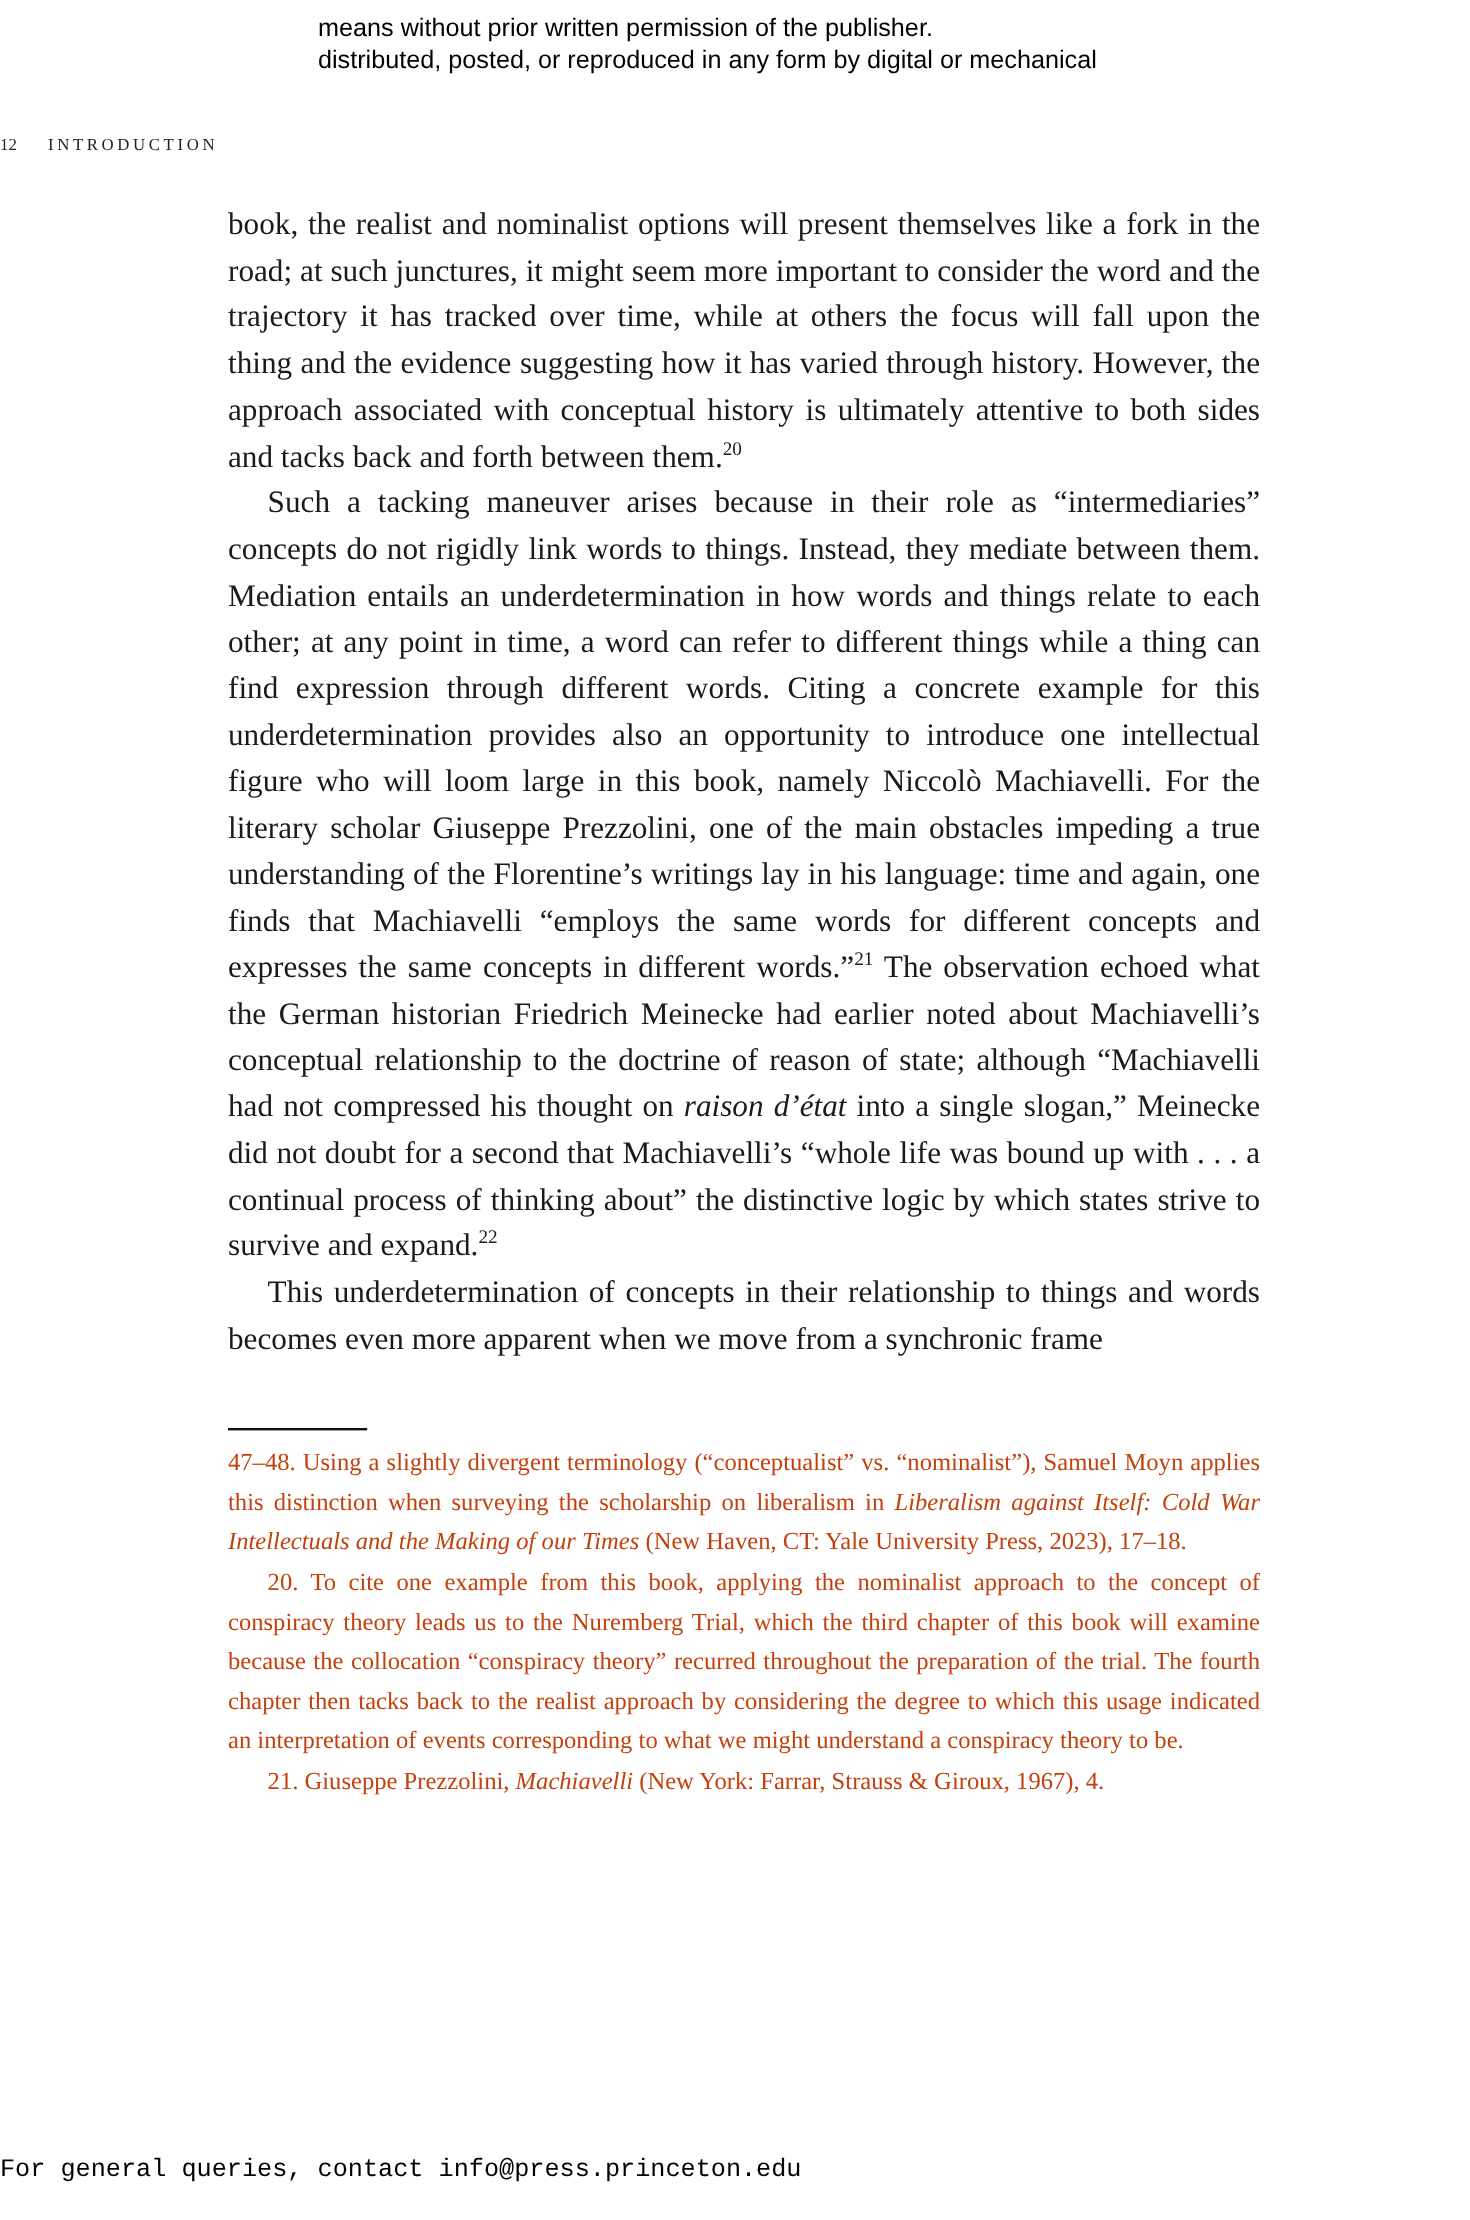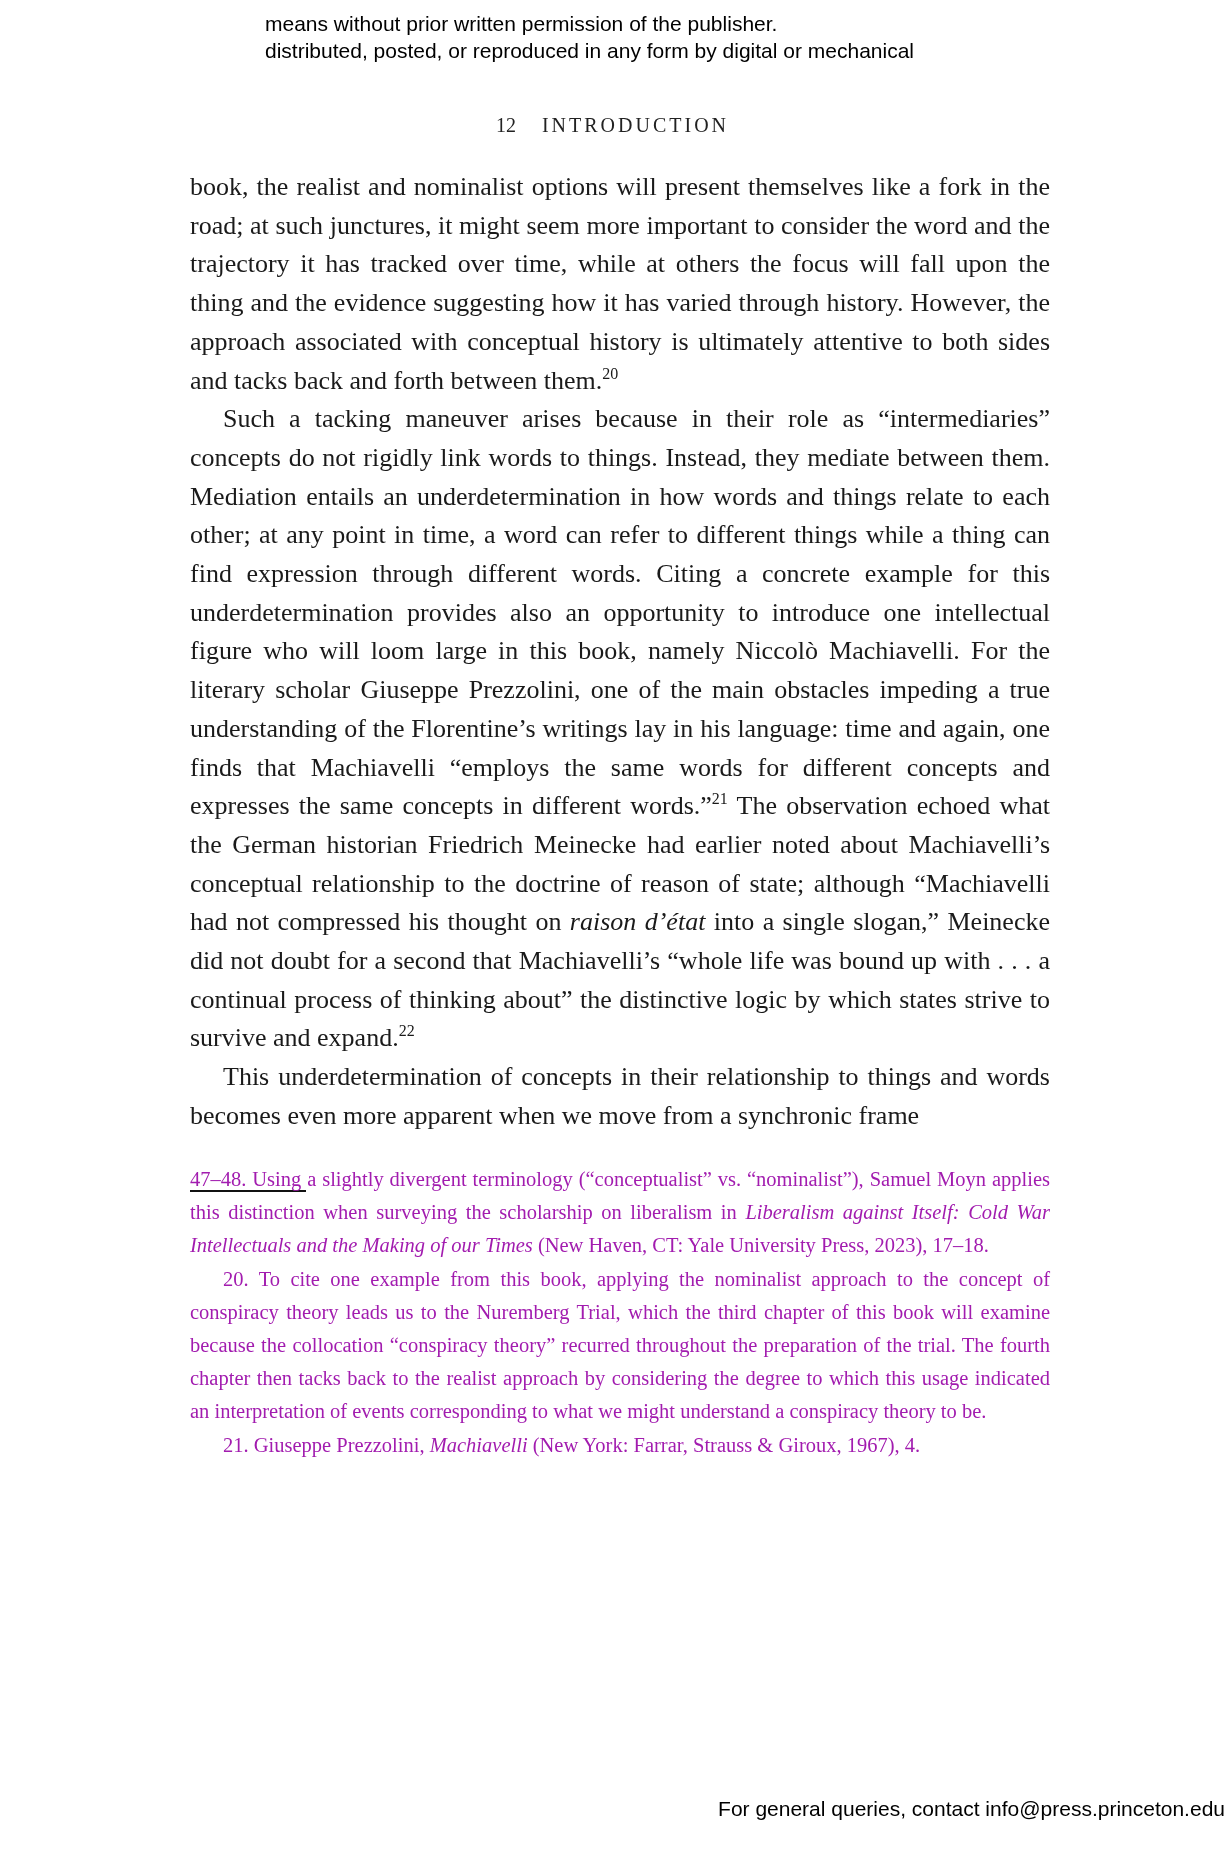--- a/index.html
+++ b/index.html
@@ -2,43 +2,43 @@
 <html><head>
   <meta charset="utf-8">
   <style>
     html, body { margin: 0; padding: 0; background: #ffffff; }
     body { width: 1225px; height: 1850px; position: relative; overflow: hidden; color: #1a1a1a; }
     .copyright {
       position: absolute; left: 265px; top: 10px; width: 760px;
       font-family: "Liberation Sans", sans-serif; font-size: 21px; line-height: 27px; color: #000;
     }
     .running-head {
-      position: absolute; left: 0; width: 1225px; top: 114px; text-align: center;
-      font-family: "Liberation Serif", serif; font-size: 20px; letter-spacing: 3px; color: #222;
+      position: absolute; left: 0; width: 1225px; top: 114px; text-align: left;
+      font-family: "Liberation Serif", serif; font-size: 14px; letter-spacing: 3px; color: #222;
     }
     .running-head .pg { margin-right: 26px; letter-spacing: 0; }
     .main {
       position: absolute; left: 190px; top: 168px; width: 860px;
       font-family: "Liberation Serif", serif; font-size: 26px; line-height: 38.7px;
       text-align: justify; color: #1a1a1a;
     }
     .main p { margin: 0; }
     .main p.indent { text-indent: 33px; }
     sup { font-size: 16px; line-height: 0; vertical-align: 10px; }
     .rule { position: absolute; left: 190px; top: 1190px; width: 116px; height: 2px; background: #111; }
     .notes {
-      position: absolute; left: 190px; top: 1163px; width: 860px;
+      position: absolute; left: 190px; top: 1203px; width: 860px;
       font-family: "Liberation Serif", serif; font-size: 20.5px; line-height: 33.2px;
-      text-align: justify; color: #a21caf;
+      text-align: justify; color: #c2410c;
     }
     .notes p { margin: 0; }
     .notes p.indent { text-indent: 33px; }
     .bottom-notice {
-      position: absolute; left: 0; width: 1225px; top: 1797px; text-align: right;
-      font-family: Liberation Sans, sans-serif; font-size: 21px; color: #000;
+      position: absolute; left: 0; width: 1225px; top: 1797px; text-align: left;
+      font-family: Liberation Mono, monospace; font-size: 21px; color: #000;
     }
   </style>
 </head>
 <body>
 
 <div class="copyright">
   <div>means without prior written permission of the publisher.</div>
   <div>distributed, posted, or reproduced in any form by digital or mechanical</div>
 </div>
 

